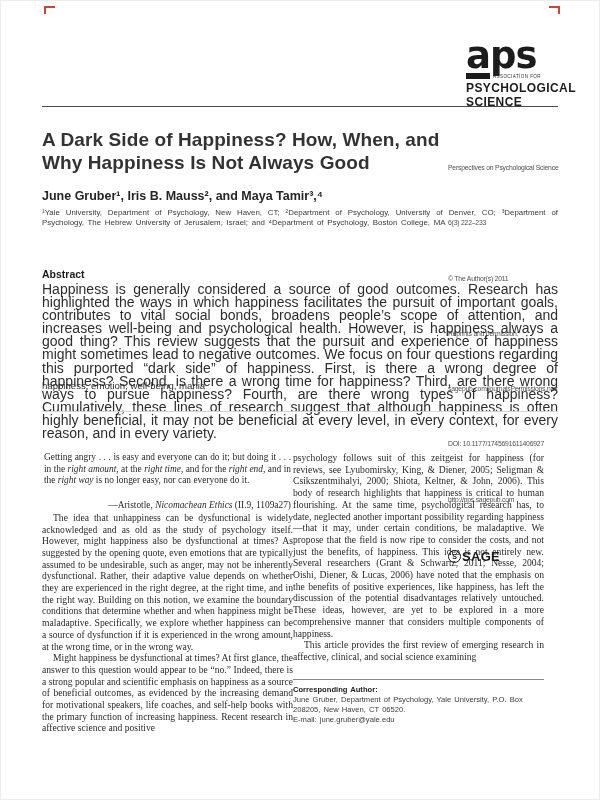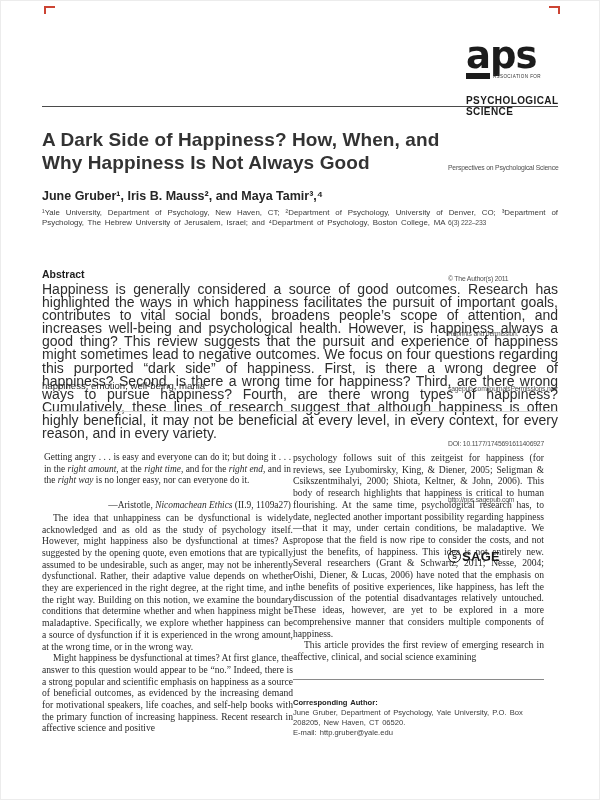--- a/index.html
+++ b/index.html
@@ -12,21 +12,21 @@
   .crop{position:absolute;width:9px;height:6px;}
   .crop.left{left:44px;top:6px;border-left:2px solid #cc4433;border-top:2px solid #cc4433;}
   .crop.right{right:40px;top:6px;border-right:2px solid #cc4433;border-top:2px solid #cc4433;}
 
   
   .aps{position:absolute;top:40px;right:42px;width:92px;text-align:left;color:#1e1e1e;}
   .aps-word{font-family:"DejaVu Sans",sans-serif;font-weight:bold;font-size:37px;line-height:32px;letter-spacing:-1px;color:#1c1c1c;}
   .aps-assoc{display:flex;align-items:center;gap:3px;margin-top:1px;}
   .aps-bar{width:24px;height:6px;background:#1c1c1c;}
   .aps-assoc-label{font-size:4.6px;letter-spacing:0.4px;color:#333;}
-  .aps-org{font-size:10px;font-weight:bold;letter-spacing:0.4px;margin-top:16px;color:#1c1c1c;}
+  .aps-org{font-size:12px;font-weight:bold;letter-spacing:0.4px;margin-top:2px;color:#1c1c1c;}
 
   .header-rule{position:absolute;left:42px;right:42px;top:106px;border-top:1px solid #4a4a4a;}
 
   .title{position:absolute;left:42px;top:115px;width:432px;font-size:19px;line-height:23px;
     font-weight:bold;color:#333333;letter-spacing:0.1px;}
 
   
   .jinfo{position:absolute;left:448px;top:117px;width:118px;font-size:6.8px;line-height:9.3px;
     letter-spacing:-0.2px;color:#4f4f4f;}
   .jinfo div{white-space:nowrap;margin-top:46px;}
@@ -51,21 +51,21 @@
   
   .cols{position:absolute;left:42px;top:452px;width:516px;display:flex;
     font-family:"Liberation Serif",serif;font-size:9.6px;line-height:11.7px;color:#2a2a2a;}
   .col{width:251px;text-align:justify;}
   .epigraph{margin:0 2px 13px 2px;font-size:9.4px;}
   .epigraph-attr{text-align:right;margin:0 2px 0 30px;font-size:9.4px;}
   .para{margin:0;}
   .para.indent{text-indent:11px;}
 
   
-  .corr{margin-top:16px;border-top:1px solid #8a8a8a;padding-top:18px;
+  .corr{margin-top:16px;border-top:1px solid #8a8a8a;padding-top:5px;
     font-family:"Liberation Sans",sans-serif;font-size:7.6px;line-height:10px;
     text-align:left;color:#3a3a3a;word-spacing:1px;}
   .corr-head{font-weight:bold;color:#222;}
   i{font-style:italic;}
 </style>
 </head>
 <body>
 
 <div class="crop left"></div>
 <div class="crop right"></div>
@@ -117,16 +117,16 @@
     <p class="epigraph-attr"><span>—Aristotle, </span><i>Nicomachean Ethics</i><span> (II.9, 1109a27)</span></p>
     <p class="para indent">The idea that unhappiness can be dysfunctional is widely acknowledged and as old as the study of psychology itself. However, might happiness also be dysfunctional at times? As suggested by the opening quote, even emotions that are typically assumed to be undesirable, such as anger, may not be inherently dysfunctional. Rather, their adaptive value depends on whether they are experienced in the right degree, at the right time, and in the right way. Building on this notion, we examine the boundary conditions that determine whether and when happiness might be maladaptive. Specifically, we explore whether happiness can be a source of dysfunction if it is experienced in the wrong amount, at the wrong time, or in the wrong way.</p>
     <p class="para indent">Might happiness be dysfunctional at times? At first glance, the answer to this question would appear to be “no.” Indeed, there is a strong popular and scientific emphasis on happiness as a source of beneficial outcomes, as evidenced by the increasing demand for motivational speakers, life coaches, and self-help books with the primary function of increasing happiness. Recent research in affective science and positive</p>
   </div>
   <div class="col">
     <p class="para">psychology follows suit of this zeitgeist for happiness (for reviews, see Lyubomirsky, King, &amp; Diener, 2005; Seligman &amp; Csikszentmihalyi, 2000; Shiota, Keltner, &amp; John, 2006). This body of research highlights that happiness is critical to human flourishing. At the same time, psychological research has, to date, neglected another important possibility regarding happiness—that it may, under certain conditions, be maladaptive. We propose that the field is now ripe to consider the costs, and not just the benefits, of happiness. This idea is not entirely new. Several researchers (Grant &amp; Schwartz, 2011; Nesse, 2004; Oishi, Diener, &amp; Lucas, 2006) have noted that the emphasis on the benefits of positive experiences, like happiness, has left the discussion of the potential disadvantages relatively untouched. These ideas, however, are yet to be explored in a more comprehensive manner that considers multiple components of happiness.</p>
     <p class="para indent">This article provides the first review of emerging research in affective, clinical, and social science examining</p>
     <div class="corr">
       <div class="corr-head">Corresponding Author:</div>
       <div>June Gruber, Department of Psychology, Yale University, P.O. Box 208205, New Haven, CT 06520.</div>
-      <div>E-mail: http.gruber@yale.edu</div>
+      <div>E-mail: june.gruber@yale.edu</div>
     </div>
   </div>
 </div>
 
 </body></html>

